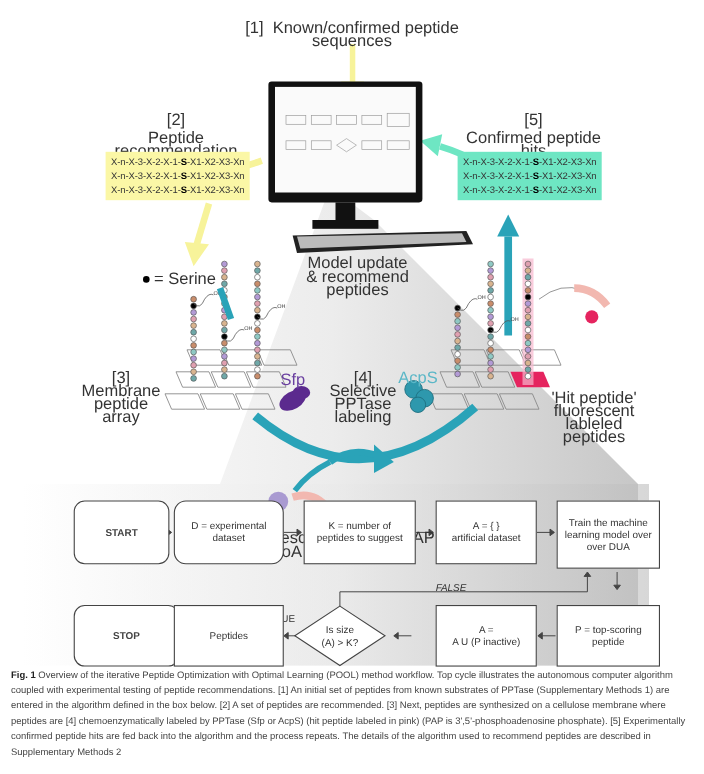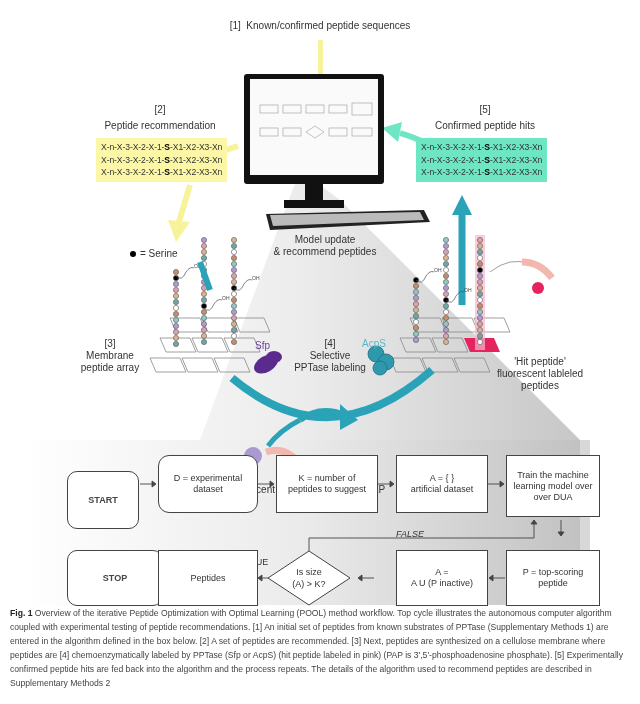--- a/index.html
+++ b/index.html
@@ -1,18 +1,18 @@
 <!DOCTYPE html>
 <html><head>
 <meta charset="utf-8">
 <style>
   html,body{margin:0;padding:0;background:#fff;}
   body{width:640px;height:704px;position:relative;overflow:hidden;font-family:"Liberation Sans",sans-serif;color:#222;}
   .abs{position:absolute;}
-  .lbl{font-size:10px;color:#333;text-align:center;line-height:12px;}
+  .lbl{font-size:15px;color:#333;text-align:center;line-height:12px;}
   .seqbox{font-size:8.6px;line-height:12.5px;padding:3px 5px;color:#333;letter-spacing:-0.1px;}
   .seqbox.yellow{background:#fbf7a6;}
   .seqbox.green{background:#6ee6c3;}
   .seqbox b{font-weight:bold;color:#000;}
   .fbox{position:absolute;border:1px solid #444;background:#fff;font-size:9px;text-align:center;display:flex;align-items:center;justify-content:center;line-height:11px;color:#333;box-sizing:border-box;padding:2px;}
   .fbox.round{border-radius:10px;font-weight:bold;color:#444;}
   .caption{position:absolute;left:10px;top:606px;width:622px;font-size:8.6px;line-height:14px;color:#444;}
   .caption b{color:#222;}
   svg text{font-family:"Liberation Sans",sans-serif;}
 </style>
@@ -321,21 +321,21 @@
 
 <div class="abs lbl" style="left:490px;top:356px;width:100px;">
   <div>'Hit peptide'</div>
   <div>fluorescent lableled</div>
   <div>peptides</div>
 </div>
 
 <div class="abs lbl" style="left:210px;top:484px;width:100px;">Fluorescent CoA</div>
 <div class="abs lbl" style="left:330px;top:484px;width:70px;">3',5'-PAP</div>
 
-<div class="fbox round" style="left:67px;top:455px;width:72px;height:58px;margin-top:16px;">START</div>
+<div class="fbox round" style="left:67px;top:455px;width:87px;height:58px;">START</div>
 <div class="fbox" style="left:158px;top:455px;width:100px;height:58px;border-radius:11px;">
   <div>
       <div>D = experimental</div>
       <div>dataset</div>
     </div>
 </div>
 <div class="fbox" style="left:276px;top:455px;width:102px;height:58px;">
   <div>
       <div>K = number of</div>
       <div>peptides to suggest</div>

